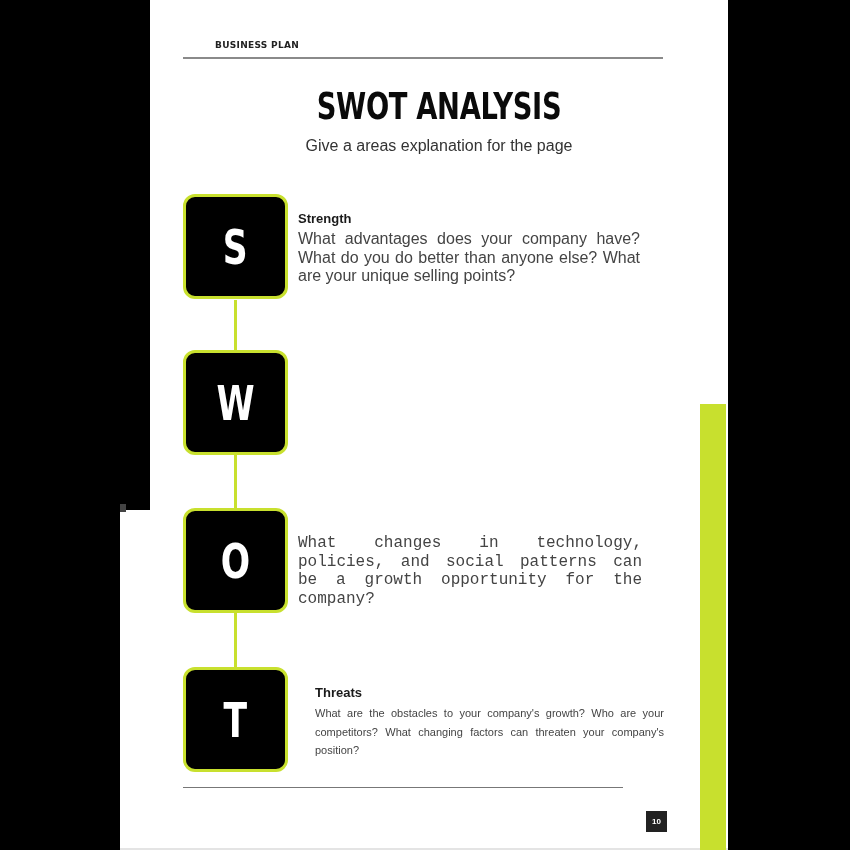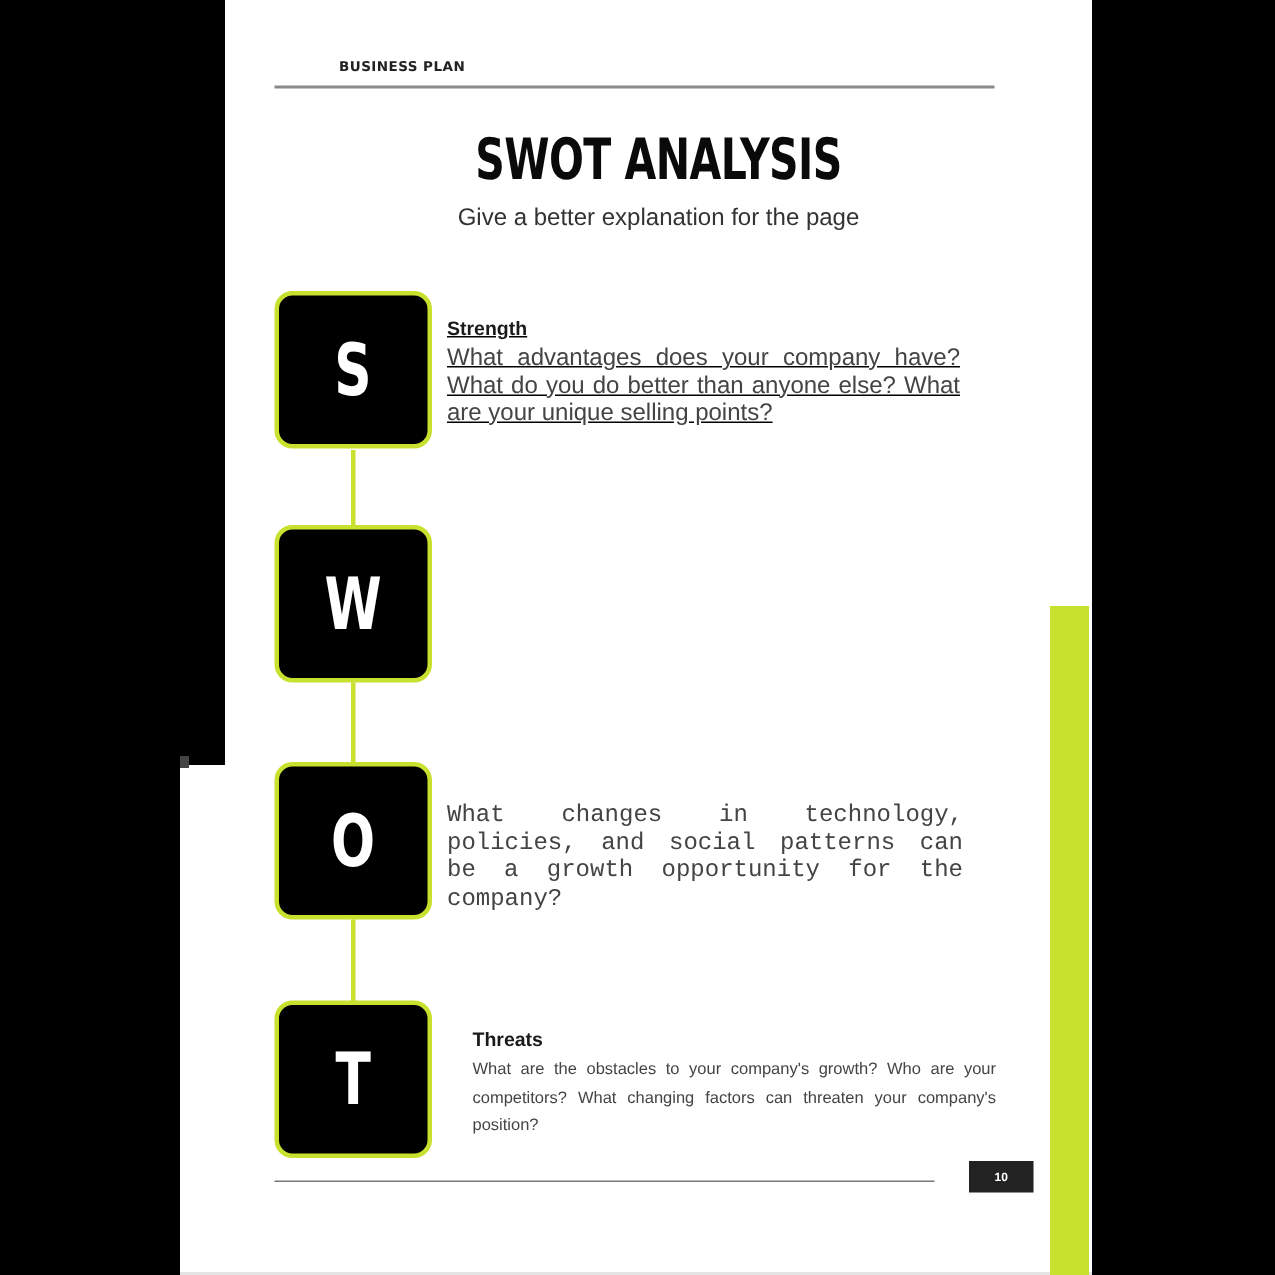--- a/index.html
+++ b/index.html
@@ -14,21 +14,21 @@
     position: absolute; left: 120px; top: 510px; width: 608px; height: 338px; background: #fff;
     border-bottom: 2px solid #e4e4e4;
   }
   .corner-mark {
     position: absolute; left: 120px; top: 504px; width: 6px; height: 8px; background: #444;
   }
   .accent-bar {
     position: absolute; left: 700px; top: 404px; width: 26px; height: 446px; background: #c8e02e;
   }
   .header-label {
-    position: absolute; left: 202px; top: 40px; font-size: 9px; font-weight: bold;
+    position: absolute; left: 191px; top: 40px; font-size: 9px; font-weight: bold;
     letter-spacing: 0.3px; color: #222;
     font-family: "DejaVu Sans", sans-serif;
     padding-left: 24px;
   }
   .header-rule {
     position: absolute; left: 183px; top: 57px; width: 480px; height: 2px; background: #8a8a8a;
   }
   .title {
     position: absolute; left: 150px; width: 578px; top: 84px; text-align: center;
     font-size: 38px; font-weight: bold; color: #0a0a0a;
@@ -57,46 +57,46 @@
   .item-heading {
     font-size: 13px; font-weight: bold; color: #1a1a1a; margin-bottom: 4px;
   }
   .item-body {
     font-size: 16px; line-height: 18.5px; color: #444; text-align: justify;
   }
   .footer-rule {
     position: absolute; left: 183px; top: 787px; width: 440px; height: 1px; background: #777;
   }
   .page-number {
-    position: absolute; left: 646px; top: 774px; width: 43px; height: 21px; background: #222;
+    position: absolute; left: 646px; top: 811px; width: 21px; height: 21px; background: #222;
     color: #fff; font-size: 8px; font-weight: bold; display: flex; align-items: center; justify-content: center;
   }
 </style>
 </head>
 <body>
 
 <div class="page-upper"></div>
 <div class="page-lower"></div>
 <div class="corner-mark"></div>
 <div class="accent-bar"></div>
 
 <div class="header-label">BUSINESS PLAN</div>
 <div class="header-rule"></div>
 
 <div class="title">SWOT ANALYSIS</div>
-<div class="subtitle">Give a better explanation for the page</div>
+<div class="subtitle">Give a areas explanation for the page</div>
 
 <div class="connector" style="top:300px;height:52px;"></div>
 <div class="connector" style="top:455px;height:55px;"></div>
 <div class="connector" style="top:613px;height:56px;"></div>
 
 <div class="letter-box" style="top:194px;">
   <span>S</span>
 </div>
-<div class="item-text" style="left:298px; top:211px;text-decoration:underline;">
+<div class="item-text" style="left:298px; top:211px;">
   <div class="item-heading">Strength</div>
   <div class="item-body" style="width:342px;">What advantages does your company have? What do you do better than anyone else? What are your unique selling points?</div>
 </div>
 
 <div class="letter-box" style="top:350px;">
   <span>W</span>
 </div>
 <div class="item-text" style="left:302px; top:367px;">
 </div>
 

